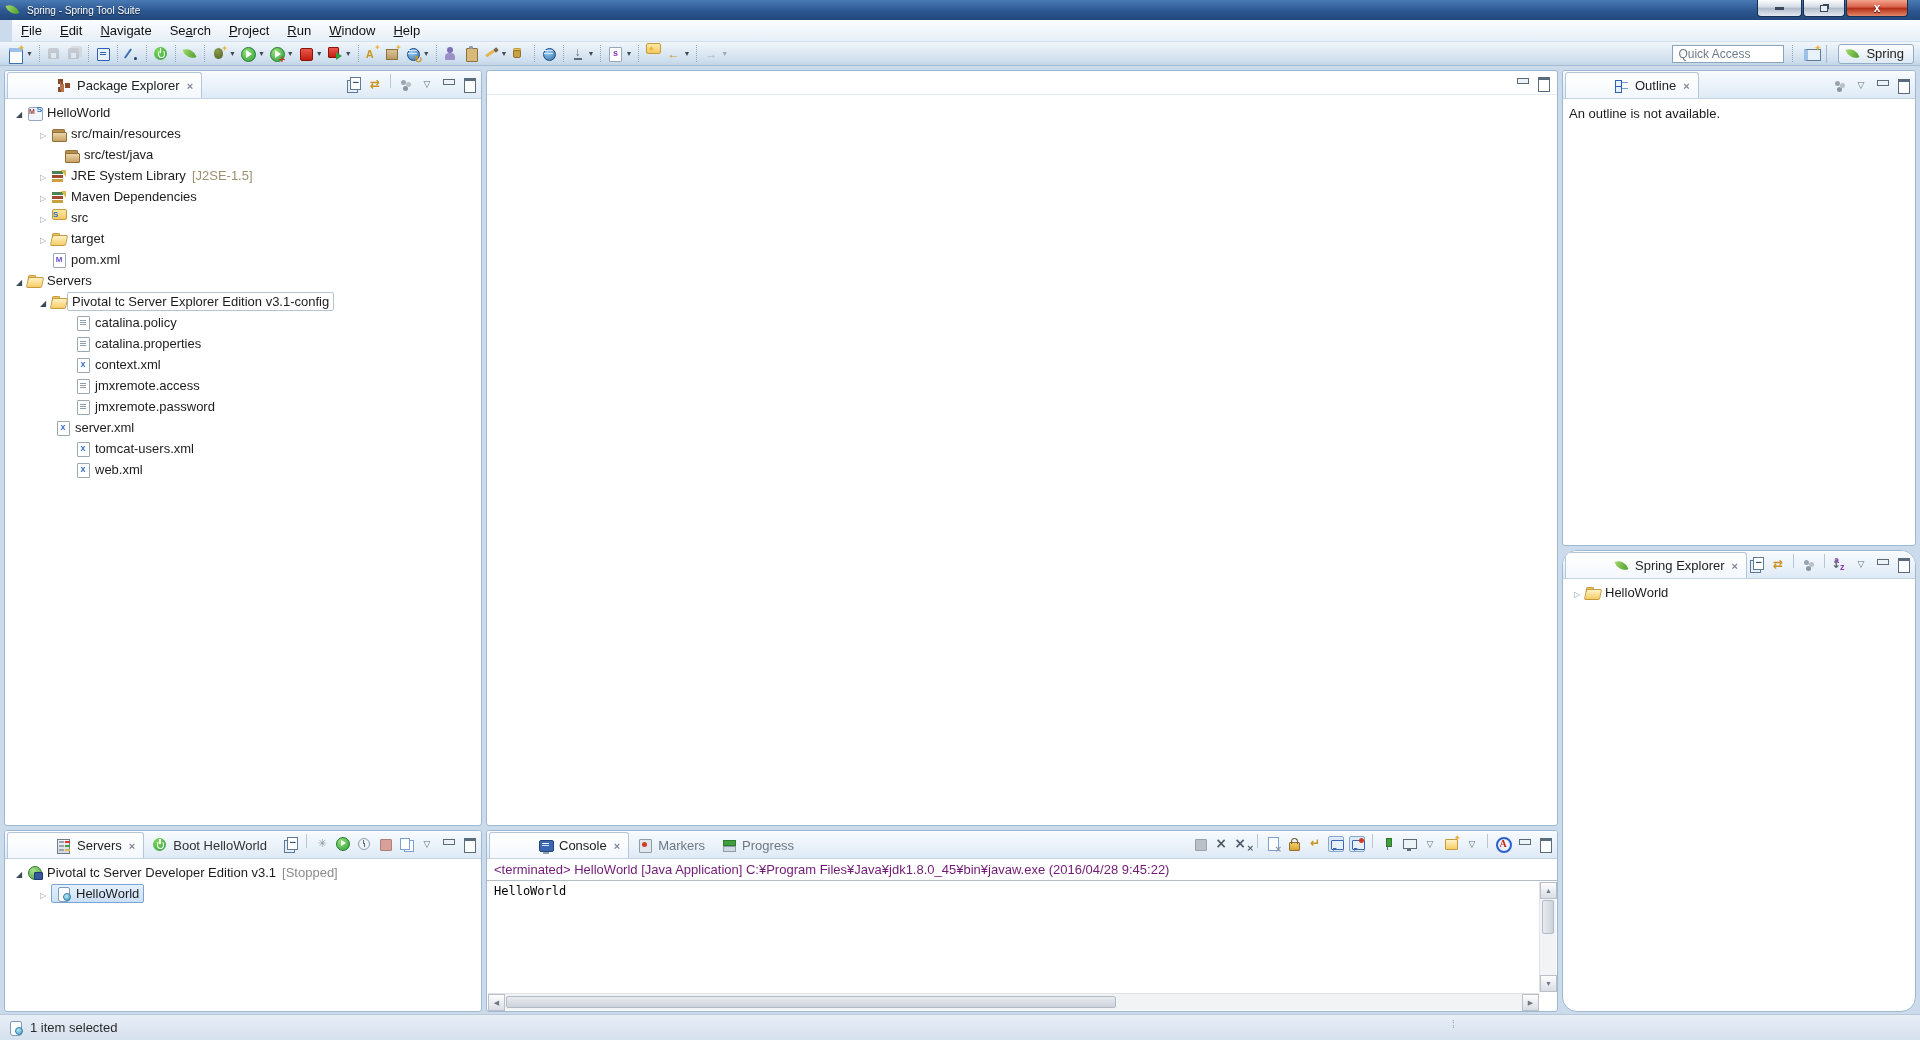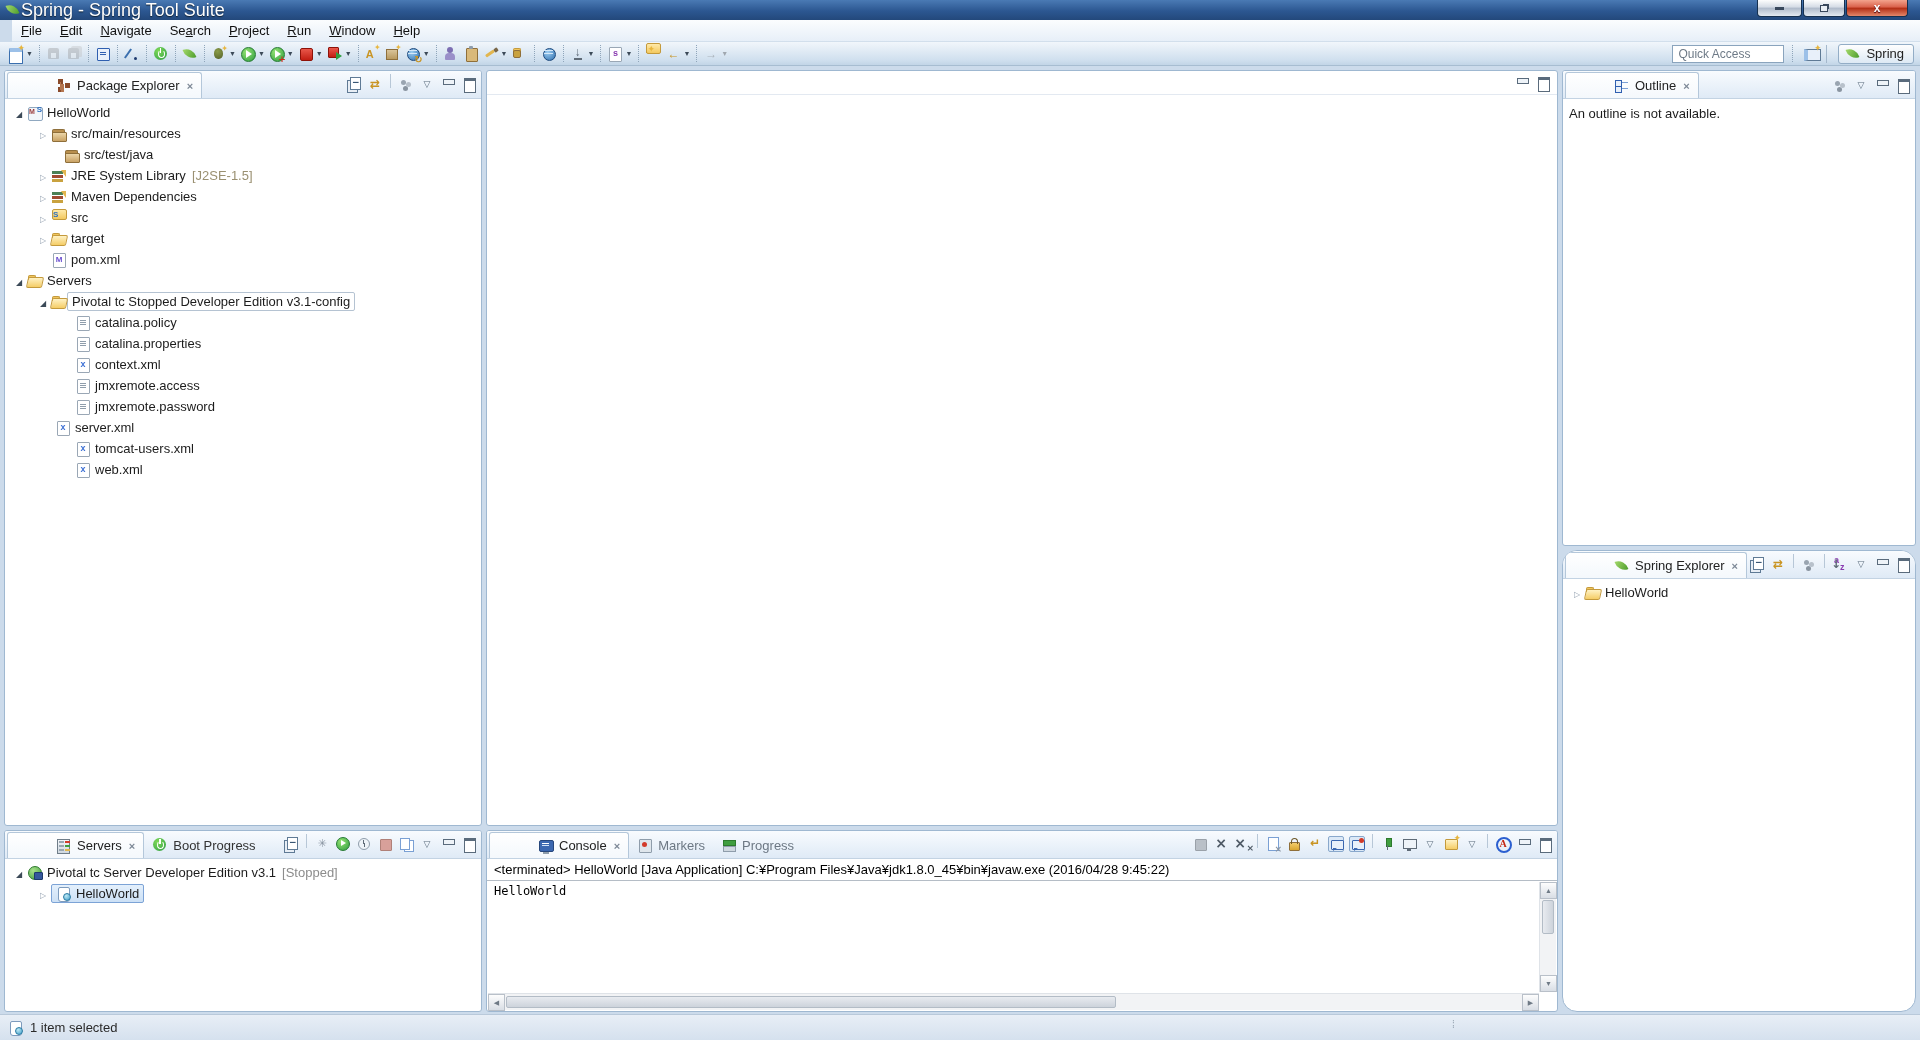--- a/index.html
+++ b/index.html
@@ -3,21 +3,21 @@
 <meta charset="utf-8">
 <style>
   * { box-sizing: border-box; margin: 0; padding: 0; }
   html,body { width:1920px; height:1040px; overflow:hidden;
     font-family:"Liberation Sans","DejaVu Sans",sans-serif; font-size:13px; color:#1c1c1c; }
   body { background:#ccdbeb; position:relative; }
 
   
   .titlebar { position:absolute; left:0; top:0; width:1920px; height:20px;
     background:linear-gradient(#4a7ab4,#2c5791 55%,#23487b); display:flex; align-items:center; padding-left:5px; }
-  .titlebar .title { color:#fff; font-size:18px; margin-left:0; text-shadow:0 1px 1px #123; }
+  .titlebar .title { color:#fff; font-size:10px; margin-left:6px; text-shadow:0 1px 1px #123; }
   .winbtns { position:absolute; right:12px; top:0; display:flex; }
   .wbtn { height:17px; border:1px solid #16304f; border-top:none; border-radius:0 0 4px 4px;
     display:flex; align-items:center; justify-content:center; margin-left:1px;
     background:linear-gradient(#fdfdfd,#d4dbe5 45%,#aeb9c9 50%,#e4eaf1); }
   .wbtn.min { width:45px; } .wbtn.restore { width:42px; }
   .wbtn.close { width:62px; background:linear-gradient(#f3a38d,#d9604a 45%,#b12c13 50%,#e4876a); }
   .wbtn .bar { width:9px; height:3px; background:#39485c; }
   .wbtn .sq { width:8px; height:7px; border:1px solid #39485c; background:#e9eef4; box-shadow:2px -2px 0 -1px #39485c; }
   .wbtn .xg { color:#fff; font-weight:bold; font-size:12px; text-shadow:0 1px 1px #401; }
 
@@ -266,21 +266,21 @@
   .tlabel { margin-left:4px; color:#1c1c1c; }
   .tsuffix { margin-left:6px; }
   .suf-jre { color:#9a9071; }
   .suf-status { color:#8c8c8c; }
   .sel-soft { background:#fff; border:1px solid #b5c3d2; border-radius:2px; padding:0 4px; height:19px; display:flex; align-items:center; }
   .sel-strong { background:linear-gradient(#e4f0fc,#cce0f5); border:1px solid #7ca3d6; border-radius:2px;
     padding:0 4px; height:19px; display:flex; align-items:center; gap:4px; }
   .sel-strong .tlabel { margin-left:0; }
 
   
-  .con-sub { height:22px; display:flex; align-items:center; padding:0 7px; font-size:13px; color:#000000;
+  .con-sub { height:22px; display:flex; align-items:center; padding:0 7px; font-size:13px; color:#701a75;
     border-bottom:1px solid #b5bdc6; background:#fff; }
   .con-body { font-family:"DejaVu Sans Mono","Liberation Mono",monospace; font-size:12px; color:#000;
     padding:3px 7px; background:#fff; }
   .sb-v { position:absolute; right:1px; top:51px; bottom:19px; width:17px; background:#f2f3f5; border-left:1px solid #dfe3e8; }
   .sb-h { position:absolute; left:1px; right:18px; bottom:1px; height:17px; background:#f2f3f5; border-top:1px solid #dfe3e8; }
   .sb-btn { position:absolute; width:17px; height:17px; background:linear-gradient(#fdfdfd,#d9dee5);
     border:1px solid #b9c0c9; color:#6f7a86; font-size:7px; line-height:15px; text-align:center; }
   .sb-thumb-v { position:absolute; left:2px; right:2px; top:18px; height:34px;
     background:linear-gradient(90deg,#e8ebf0,#cdd3db); border:1px solid #b3bcc6; border-radius:2px; }
   .sb-thumb-h { position:absolute; top:2px; bottom:2px; left:18px; width:58%;
@@ -514,21 +514,21 @@
     </div>
     <div class="trow" style="padding-left:6px">
       <span class="tw exp"></span>
       <span class="ic i-ofolder"></span>
       <span class="tlabel">Servers</span>
     </div>
     <div class="trow" style="padding-left:30px">
       <span class="tw exp"></span>
       <span class="ic i-ofolder"></span>
       <span class="sel-soft">
-          <span class="tlabel" style="margin-left:0">Pivotal tc Stopped Developer Edition v3.1-config</span>
+          <span class="tlabel" style="margin-left:0">Pivotal tc Server Explorer Edition v3.1-config</span>
         </span>
     </div>
     <div class="trow" style="padding-left:54px">
       <span class="tw"></span>
       <span class="ic i-doc lines"></span>
       <span class="tlabel">catalina.policy</span>
     </div>
     <div class="trow" style="padding-left:54px">
       <span class="tw"></span>
       <span class="ic i-doc lines"></span>
@@ -628,21 +628,21 @@
   <div class="phead">
     <div class="tab active">
       <span class="ic i-rack"></span>
       <span>Servers</span>
       <span class="close">×</span>
     </div>
     <div class="tab inactive" style="color:#333">
       <span class="ic i-boot">
           <span class="p"></span>
         </span>
-      <span>Boot Progress</span>
+      <span>Boot HelloWorld</span>
     </div>
     <span class="spacer"></span>
     <div class="ptools">
       <span class="mi mi-collapse"></span>
       <span class="psep"></span>
       <span class="mi mi-debugstar"></span>
       <span class="mi mi-play en"></span>
       <span class="mi mi-profile"></span>
       <span class="mi mi-stopm"></span>
       <span class="mi mi-publish"></span>

